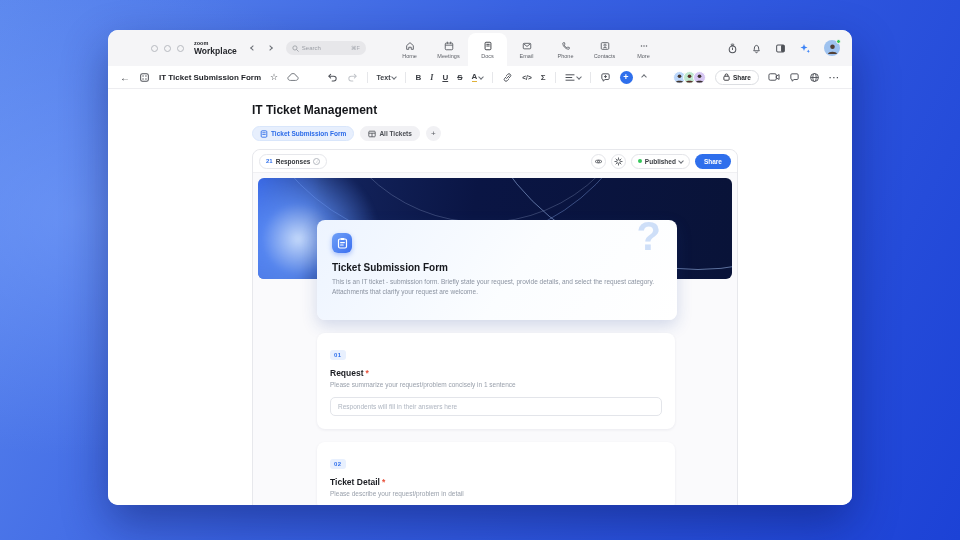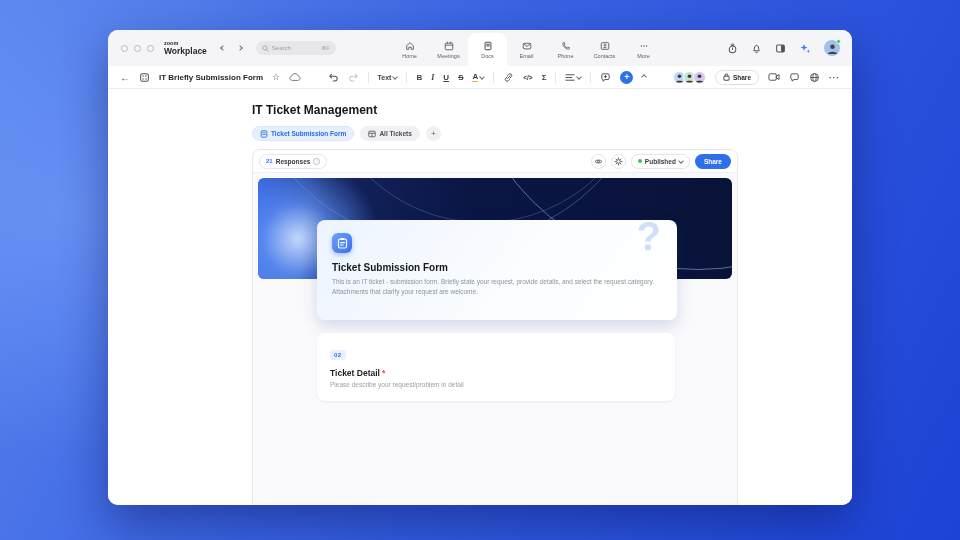--- a/index.html
+++ b/index.html
@@ -10,21 +10,21 @@
       radial-gradient(ellipse 600px 400px at 8% 40%, rgba(130,170,255,.45), transparent 60%),
       linear-gradient(118deg, #5c88ee 0%, #3a63e3 42%, #1c42d6 100%);
     position:relative;
   }
   .window{
     position:absolute; left:108px; top:30px; width:744px; height:475px;
     background:#fff; border-radius:10px; overflow:hidden;
     box-shadow:0 18px 45px rgba(8,20,90,.45);
   }
   
-  .titlebar{ height:36px; background:#f5f5f7; display:flex; align-items:center; position:relative; }
+  .titlebar{ height:36px; background:#f5f5f7; display:flex; align-items:center; position:relative;padding-left:30px; }
   .tl-group{ display:flex; gap:6px; margin-left:13px; }
   .tl{ width:7px; height:7px; border-radius:50%; border:1px solid #b7bac0; background:transparent; }
   .logo{ margin-left:10px; line-height:1; }
   .logo .z{ font-size:5.5px; font-weight:800; color:#24262b; display:block; }
   .logo .w{ font-size:8.5px; font-weight:800; color:#24262b; display:block; margin-top:1px;}
   .navarrows{ display:flex; gap:13px; margin-left:14px; align-items:center;}
   .searchpill{ margin-left:14px; width:80px; height:14px; border-radius:7px; background:#e7e7ea;
     display:flex; align-items:center; padding:0 6px; gap:3px; }
   .searchpill .ph{ font-size:6px; color:#9b9ea5; flex:1; }
   .searchpill .sc{ font-size:5.5px; color:#a7aab1; }
@@ -224,21 +224,21 @@
 
   <div class="doctb">
     <span class="glyphbtn" style="font-size:10px;">←</span>
     <svg width="11" height="11" viewBox="0 0 12 12">
       <rect x="1.8" y="1.8" width="8.4" height="8.4" rx="2" fill="none" stroke="#4e5158" stroke-width="1.1"></rect>
       <circle cx="4.4" cy="4.4" r=".8" fill="#4e5158"></circle>
         <circle cx="7.6" cy="4.4" r=".8" fill="#4e5158"></circle>
       <circle cx="4.4" cy="7.6" r=".8" fill="#4e5158"></circle>
         <circle cx="7.6" cy="7.6" r=".8" fill="#4e5158"></circle>
     </svg>
-    <span class="doctitle">IT Briefly Submission Form</span>
+    <span class="doctitle">IT Ticket Submission Form</span>
     <span class="glyphbtn" style="font-size:9px; font-weight:400;">☆</span>
     <svg width="12" height="10" viewBox="0 0 14 11">
       <path d="M4 9.5 C2.3 9.5 1 8.4 1 6.9 C1 5.6 2 4.6 3.3 4.4 C3.6 2.7 5.1 1.5 7 1.5 C8.9 1.5 10.4 2.7 10.7 4.4 C12 4.6 13 5.6 13 6.9 C13 8.4 11.7 9.5 10 9.5 Z" fill="none" stroke="#6b6f76" stroke-width="1.05"></path>
     </svg>
 
     <div class="grow"></div>
 
     <svg width="11" height="11" viewBox="0 0 12 12">
       <path d="M4 2.6 L2 4.6 L4 6.6" fill="none" stroke="#4e5158" stroke-width="1.1" stroke-linecap="round" stroke-linejoin="round"></path>
       <path d="M2.3 4.6 H7.4 A2.6 2.6 0 1 1 7.4 9.8 H5.6" fill="none" stroke="#4e5158" stroke-width="1.1" stroke-linecap="round"></path>
@@ -404,20 +404,28 @@
             <rect x="1.5" y="2" width="8" height="9" rx="1.5" fill="none" stroke="#ffffff" stroke-width="1.2"></rect>
             <rect x="3.6" y="0.9" width="3.8" height="2.2" rx="0.9" fill="#ffffff"></rect>
             <line x1="3.6" y1="5.6" x2="7.4" y2="5.6" stroke="#ffffff" stroke-width="1.1" stroke-linecap="round"></line>
             <line x1="3.6" y1="8" x2="6.2" y2="8" stroke="#ffffff" stroke-width="1.1" stroke-linecap="round"></line>
           </svg>
         </div>
         <div class="hero-title">Ticket Submission Form</div>
         <div class="hero-desc">This is an IT ticket - submission form. Briefly state your request, provide details, and select the request category. Attachments that clarify your request are welcome.</div>
       </div>
 
+      <div class="qcard">
+        <span class="qnum">01</span>
+        <div class="qtitle">
+          <span>Request</span><span class="req">*</span>
+        </div>
+        <div class="qdesc">Please summarize your request/problem concisely in 1 sentence</div>
+        <input class="qinput" type="text" placeholder="Respondents will fill in their answers here" style="">
+      </div>
 
       <div class="qcard">
         <span class="qnum">02</span>
         <div class="qtitle">
           <span>Ticket Detail</span><span class="req">*</span>
         </div>
         <div class="qdesc">Please describe your request/problem in detail</div>
         
       </div>
     </div>

